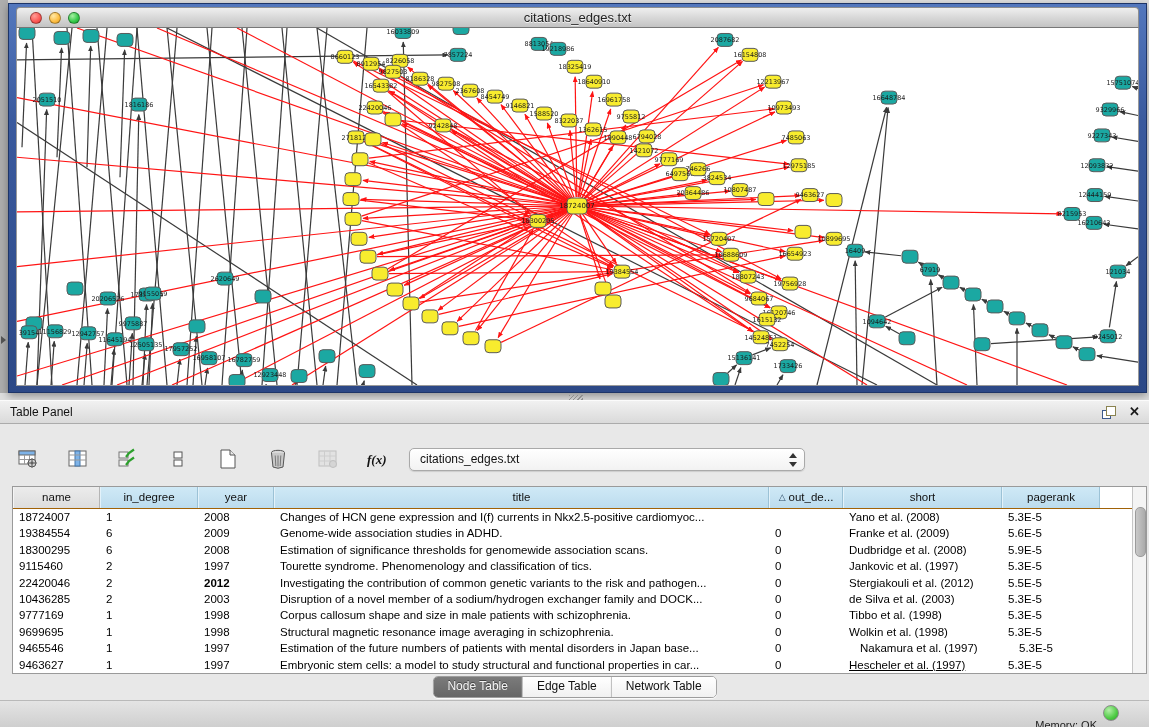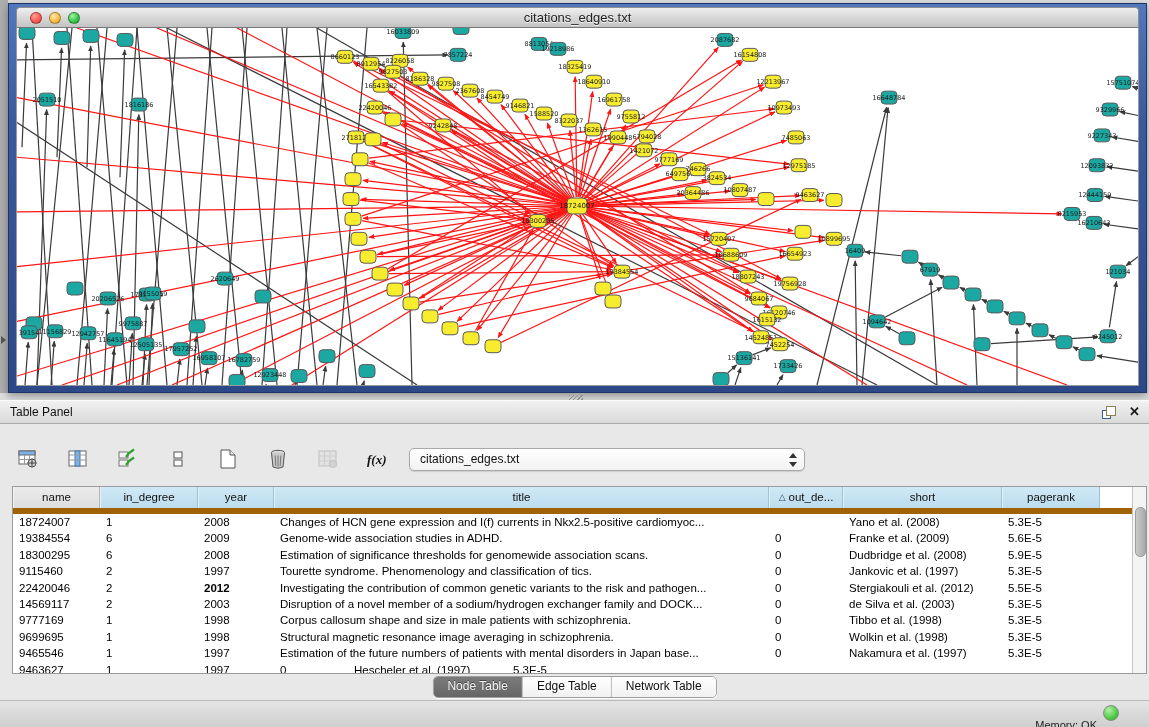--- a/index.html
+++ b/index.html
@@ -62,21 +62,21 @@
     background:linear-gradient(180deg,#ffffff,#f2f2f2);
     border:1px solid #a9a9a9;border-radius:5px;box-sizing:border-box;
     font-size:12px;color:#111;line-height:21px;padding-left:10px;
     box-shadow:0 1px 1px rgba(0,0,0,.12);
   }
   .combo .steppers{position:absolute;right:7px;top:4px;width:9px;height:14px;}
   .combo .up{position:absolute;top:0;left:1px;width:0;height:0;border-left:4px solid transparent;border-right:4px solid transparent;border-bottom:5px solid #333;}
   .combo .down{position:absolute;bottom:0;left:1px;width:0;height:0;border-left:4px solid transparent;border-right:4px solid transparent;border-top:5px solid #333;}
   
   .tablebox{position:absolute;left:12px;top:62px;width:1135px;height:188px;background:#fff;border:1px solid #9a9a9a;box-sizing:border-box;overflow:hidden;}
-  .thead{display:flex;height:21px;border-bottom:6px solid #a16207;}
+  .thead{display:flex;height:21px;border-bottom:1px solid #a16207;}
   .th{
     box-sizing:border-box;height:21px;line-height:20px;font-size:11.5px;color:#111;text-align:center;
     background:linear-gradient(180deg,#cfe9f6,#bcdcee);border-right:1px solid #9cc2d6;border-left:1px solid #e3f2fa;
     white-space:nowrap;overflow:hidden;
   }
   .th.gray{background:linear-gradient(180deg,#ececec,#ddd);border-right:1px solid #b5b5b5;border-left:1px solid #f5f5f5;}
   .sort-tri{display:inline-block;margin-right:3px;color:#2b4a66;font-size:9px;transform:translateY(-1px);}
   .trow{display:flex;height:16.4px;line-height:16.4px;font-size:11.5px;color:#000;}
   .td{box-sizing:border-box;padding-left:6px;white-space:nowrap;overflow:hidden;}
   .vscroll{position:absolute;right:0;top:0;width:13px;height:100%;background:#f4f4f4;border-left:1px solid #c6c6c6;}
@@ -925,21 +925,21 @@
         <div class="trow">
           <div class="td" style="width: 87px;">22420046</div>
           <div class="td" style="width: 98px;">2</div>
           <div class="td" style="width: 76px; font-weight: bold;">2012</div>
           <div class="td" style="width: 495px;">Investigating the contribution of common genetic variants to the risk and pathogen...</div>
           <div class="td" style="width: 74px;">0</div>
           <div class="td" style="width: 159px;">Stergiakouli et al. (2012)</div>
           <div class="td" style="width: 98px;">5.5E-5</div>
         </div>
         <div class="trow">
-          <div class="td" style="width: 87px;">14569117</div>
+          <div class="td" style="width: 87px;">10436285</div>
           <div class="td" style="width: 98px;">2</div>
           <div class="td" style="width: 76px;">2003</div>
           <div class="td" style="width: 495px;">Disruption of a novel member of a sodium/hydrogen exchanger family and DOCK...</div>
           <div class="td" style="width: 74px;">0</div>
           <div class="td" style="width: 159px;">de Silva et al. (2003)</div>
           <div class="td" style="width: 98px;">5.3E-5</div>
         </div>
         <div class="trow">
           <div class="td" style="width: 87px;">9777169</div>
           <div class="td" style="width: 98px;">1</div>
@@ -957,27 +957,28 @@
           <div class="td" style="width: 74px;">0</div>
           <div class="td" style="width: 159px;">Wolkin et al. (1998)</div>
           <div class="td" style="width: 98px;">5.3E-5</div>
         </div>
         <div class="trow">
           <div class="td" style="width: 87px;">9465546</div>
           <div class="td" style="width: 98px;">1</div>
           <div class="td" style="width: 76px;">1997</div>
           <div class="td" style="width: 495px;">Estimation of the future numbers of patients with mental disorders in Japan base...</div>
           <div class="td" style="width: 74px;">0</div>
-          <div class="td" style="width: 159px;">Nakamura et al. (1997)</div>
+          <div class="td" style="width: 159px; margin-left: 11px;">Nakamura et al. (1997)</div>
           <div class="td" style="width: 98px;">5.3E-5</div>
         </div>
         <div class="trow">
           <div class="td" style="width: 87px;">9463627</div>
           <div class="td" style="width: 98px;">1</div>
           <div class="td" style="width: 76px;">1997</div>
+          <div class="td" style="width: 495px;">Embryonic stem cells: a model to study structural and functional properties in car...</div>
           <div class="td" style="width: 74px;">0</div>
           <div class="td" style="width: 159px; text-decoration: underline;">Hescheler et al. (1997)</div>
           <div class="td" style="width: 98px;">5.3E-5</div>
         </div>
       </div>
     <div class="vscroll">
       <div class="vthumb"></div>
     </div>
   </div>
 

